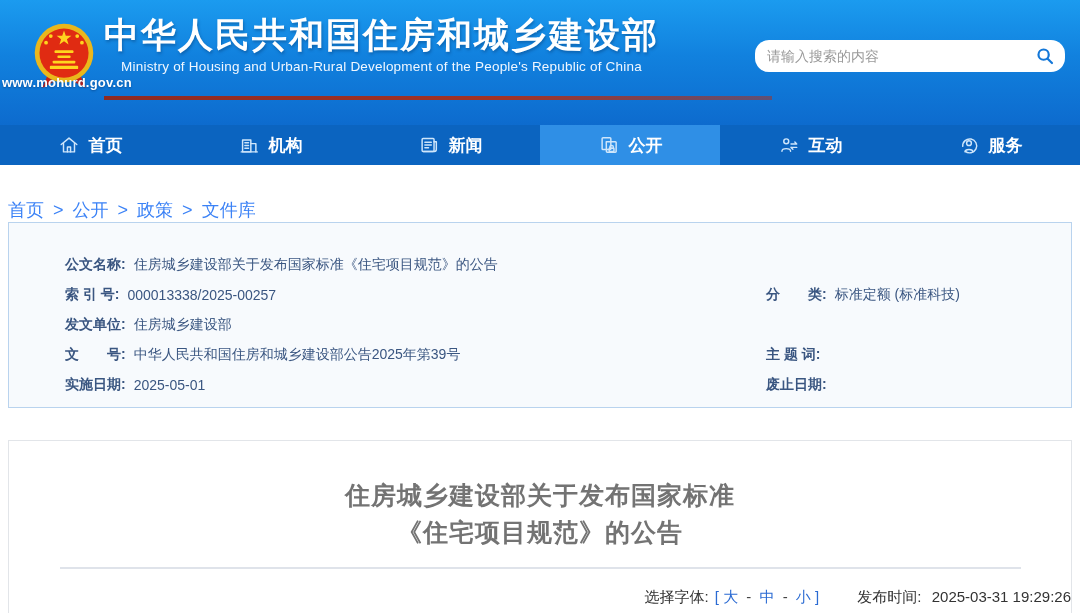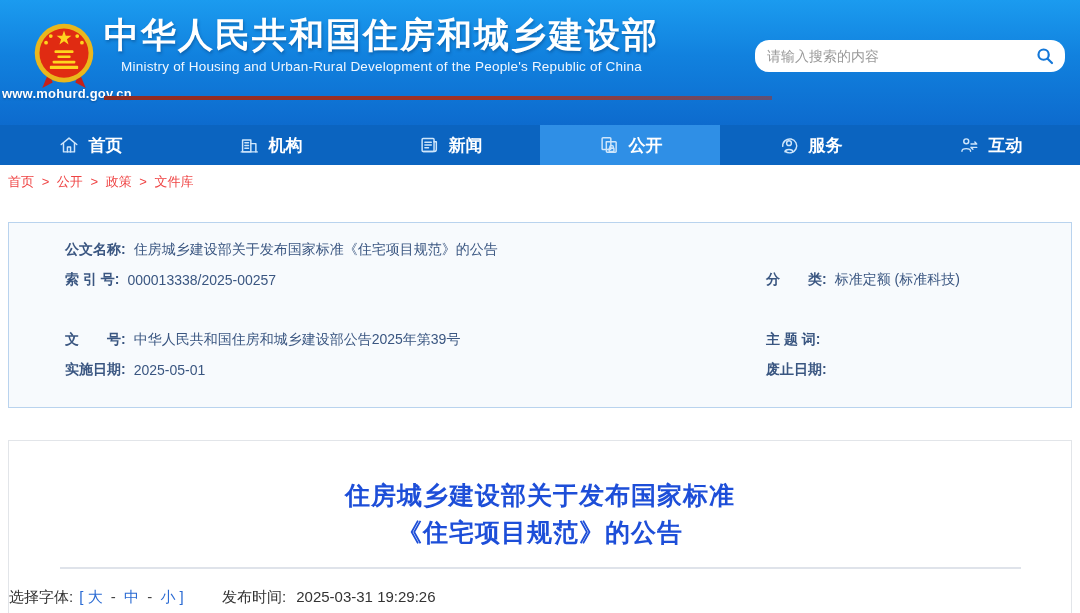--- a/index.html
+++ b/index.html
@@ -3,21 +3,21 @@
 <meta charset="utf-8">
 <style>
   * { margin:0; padding:0; box-sizing:border-box; }
   html,body { width:1080px; height:613px; overflow:hidden; background:#fff;
     font-family:"Liberation Sans","DejaVu Sans",sans-serif; }
 
   
   .header { position:relative; height:125px;
     background:linear-gradient(180deg,#1b9bef 0%, #1181de 45%, #0d6bce 100%); }
   .emblem { position:absolute; left:30px; top:18px; width:68px; height:74px; }
-  .site-url { position:absolute; left:2px; top:86px; width:126px; text-align:center;
+  .site-url { position:absolute; left:2px; top:75px; width:126px; text-align:center;
     color:#fff; font-weight:bold; font-size:13px; letter-spacing:.2px;
     text-shadow:0 1px 2px rgba(0,40,90,.45); }
   .title-block { position:absolute; left:104px; top:15px;text-align:center; }
   .title-cn { font-size:35px; font-weight:bold; color:#fff; letter-spacing:2px;
     text-shadow:1px 2px 3px rgba(0,40,90,.35); line-height:40px; }
   .title-en { font-size:13.5px; color:#f0f7ff; margin-top:4px; letter-spacing:.2px; }
   .red-line { position:absolute; left:104px; top:96px; width:668px; height:4px;
     background:linear-gradient(90deg,#8e2a22,#a23326 60%, rgba(162,51,38,.55)); }
   .search-box { position:absolute; right:15px; top:40px; width:310px; height:32px;
     background:#fff; border-radius:14px; }
@@ -30,42 +30,42 @@
 
   
   .nav { display:flex; height:40px; background:#0b64c0; }
   .nav-item { flex:1; display:flex; align-items:center; justify-content:center; gap:9px;
     color:#fff; font-size:17px; font-weight:bold; cursor:pointer; }
   .nav-item.active { background:#2f8fe6; }
   .nav-icon { width:22px; height:22px; color:#cfe6fb; }
   .nav-icon svg { width:22px; height:22px; display:block; }
 
   
-  .breadcrumb { height:57px; background:#fff; padding:8px 0 0 8px;
-    font-size:13px; color:#ef4444; }
+  .breadcrumb { height:57px; background:#fff; padding:33px 0 0 8px;
+    font-size:18px; color:#3b82f6; }
   .breadcrumb span { margin-right:4px; }
   .crumb { cursor:pointer; }
 
   
   .doc-info { margin:0 8px; height:186px; background:#f7fafd; border:1px solid #b9d3ee;
-    padding:12px 0 0 56px; font-size:14px; color:#3a5681; }
+    padding:27px 0 0 56px; font-size:14px; color:#3a5681; }
   .info-row { display:flex; align-items:center; height:30px; }
   .cell { display:flex; align-items:center; }
   .cell-left { width:701px; }
   .cell-right { flex:1; }
   .info-label { font-weight:bold; white-space:pre; }
   .info-value { margin-left:8px; white-space:pre; }
 
   
   .article-card { margin:32px 8px 0; height:300px; background:#fff;
     border:1px solid #e2e5e9; padding-top:36px; }
-  .article-title { text-align:center; font-size:25px; font-weight:bold; color:#1d4ed8;
+  .article-title { text-align:center; font-size:25px; font-weight:bold; color:#737373;
     line-height:37px; letter-spacing:1px; }
   .divider { width:961px; height:2px; background:#dfe3ea; margin:16px auto 0; }
-  .meta-row { margin-top:19px; text-align:left; font-size:15px; color:#333; }
+  .meta-row { margin-top:19px; text-align:right; font-size:15px; color:#333; }
   .meta-row .blue { color:#2b6bd3; cursor:pointer; }
   .meta-row .dash { color:#444; margin:0 4px; }
   .font-label { margin-right:2px; }
   .publish-block { margin-left:34px; }
   .publish-time { margin-left:6px; }
 </style>
 </head>
 <body>
 
 <div class="header">
@@ -138,36 +138,36 @@
           <path d="M9 8.5 h10 a.8.8 0 0 1 .8.8 V19 a.8.8 0 0 1 -.8.8 H10 a.8.8 0 0 1 -.8-.8 Z"></path>
         <path d="M12.9 15.5 v-1.2 a1.9 1.9 0 0 1 3.8 0 v1.2"></path>
           <rect x="12.2" y="15.5" width="5.2" height="3.6" rx=".6"></rect>
       </svg>
       </span>
     <span>公开</span>
   </div>
   <div class="nav-item">
     <span class="nav-icon">
       <svg viewBox="0 0 24 24" fill="none" stroke="currentColor" stroke-width="1.6" stroke-linecap="round" stroke-linejoin="round">
+        <circle cx="9" cy="8" r="2.7"></circle>
+          <path d="M4.3 18.8 c0-3.8 9.4-3.8 9.4 0"></path>
+        <path d="M14.2 10.8 h6.2 m0 0 l-2-2 M20.4 14.6 h-6.2 m0 0 l2 2"></path>
+      </svg>
+      </span>
+    <span>互动</span>
+  </div>
+  <div class="nav-item">
+    <span class="nav-icon">
+      <svg viewBox="0 0 24 24" fill="none" stroke="currentColor" stroke-width="1.6" stroke-linecap="round" stroke-linejoin="round">
         <path d="M5.2 13.5 a7.6 7.6 0 1 1 2.6 5.2"></path>
           <circle cx="12" cy="10" r="2.6"></circle>
         <path d="M7.8 19.5 c0-3.4 8.4-3.4 8.4 0"></path>
       </svg>
       </span>
     <span>服务</span>
-  </div>
-  <div class="nav-item">
-    <span class="nav-icon">
-      <svg viewBox="0 0 24 24" fill="none" stroke="currentColor" stroke-width="1.6" stroke-linecap="round" stroke-linejoin="round">
-        <circle cx="9" cy="8" r="2.7"></circle>
-          <path d="M4.3 18.8 c0-3.8 9.4-3.8 9.4 0"></path>
-        <path d="M14.2 10.8 h6.2 m0 0 l-2-2 M20.4 14.6 h-6.2 m0 0 l2 2"></path>
-      </svg>
-      </span>
-    <span>互动</span>
   </div>
 </div>
 
 <div class="breadcrumb">
   <span class="crumb">首页</span>
   <span>&gt;</span>
   <span class="crumb">公开</span>
   <span>&gt;</span>
   <span class="crumb">政策</span>
   <span>&gt;</span>
@@ -183,20 +183,24 @@
     <div class="cell cell-left">
       <span class="info-label">索 引 号:</span>
       <span class="info-value">000013338/2025-00257</span>
     </div>
     <div class="cell cell-right">
       <span class="info-label">分　　类:</span>
       <span class="info-value">标准定额 (标准科技)</span>
     </div>
   </div>
   <div class="info-row">
+    <div class="cell cell-left">
+      <span class="info-label">发文单位:</span>
+      <span class="info-value">住房城乡建设部</span>
+    </div>
   </div>
   <div class="info-row">
     <div class="cell cell-left">
       <span class="info-label">文　　号:</span>
       <span class="info-value">中华人民共和国住房和城乡建设部公告2025年第39号</span>
     </div>
     <div class="cell cell-right">
       <span class="info-label">主 题 词:</span>
       <span class="info-value"></span>
     </div>

